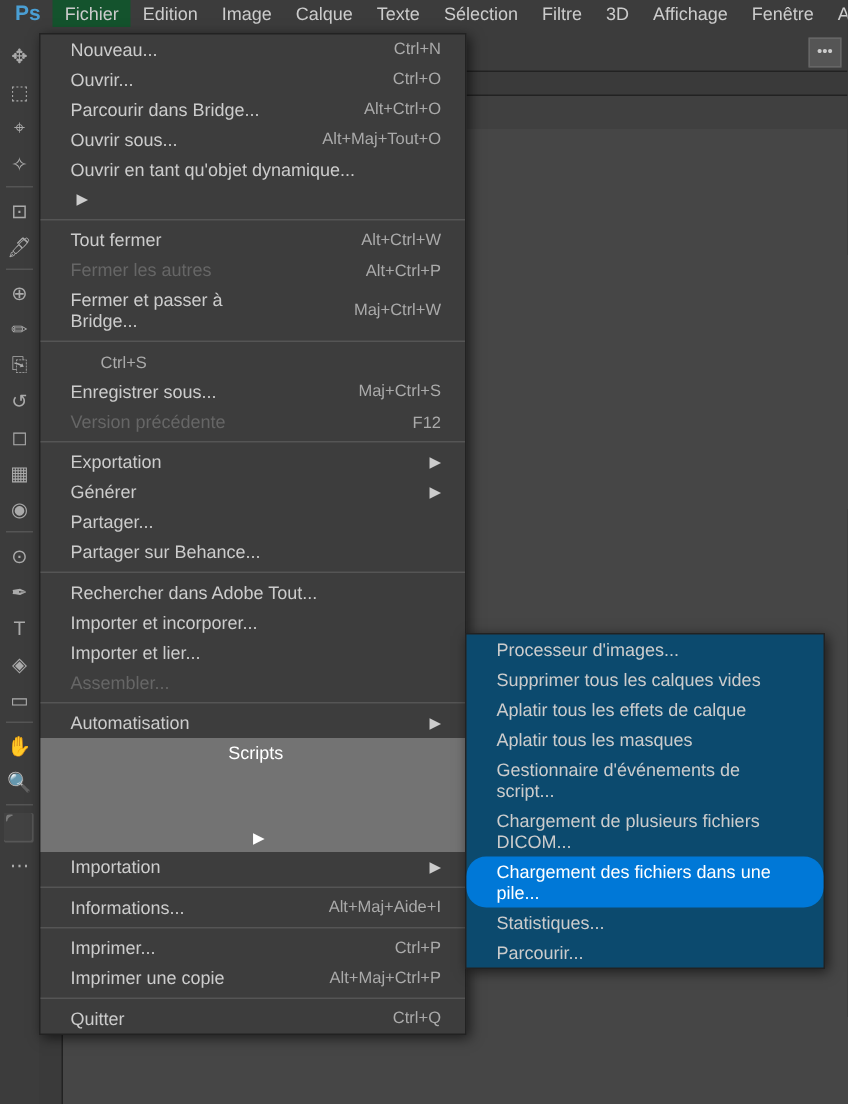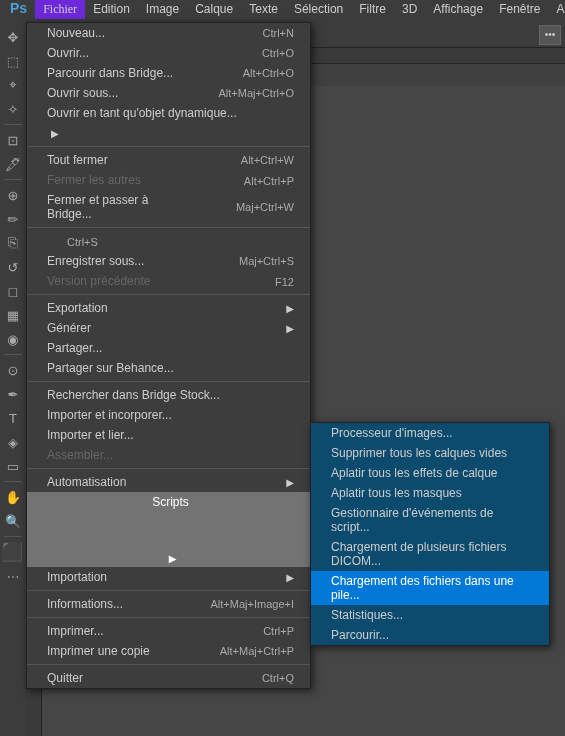--- a/index.html
+++ b/index.html
@@ -25,22 +25,21 @@
       z-index: 100;
     }
     .menubar-item {
       padding: 2px 8px;
       color: #ccc;
       font-size: 12px;
       cursor: pointer;
       white-space: nowrap;
     }
     .menubar-item.active {
-      background: #6d28d9;
-      font-family: Liberation Serif, serif;
+      background: #14532d;
     }
     .ps-icon {
       color: #4a9fd4;
       font-weight: bold;
       font-size: 14px;
       padding: 0 6px;
       margin-right: 2px;
     }
 
     
@@ -310,21 +309,21 @@
   <div class="menu-item">
     <span class="menu-item-label">Ouvrir...</span>
     <span class="menu-item-shortcut">Ctrl+O</span>
   </div>
   <div class="menu-item">
     <span class="menu-item-label">Parcourir dans Bridge...</span>
     <span class="menu-item-shortcut">Alt+Ctrl+O</span>
   </div>
   <div class="menu-item">
     <span class="menu-item-label">Ouvrir sous...</span>
-    <span class="menu-item-shortcut">Alt+Maj+Ctrl+O</span>
+    <span class="menu-item-shortcut">Alt+Maj+Tout+O</span>
   </div>
   <div class="menu-item">
     <span class="menu-item-label">Ouvrir en tant qu'objet dynamique...</span>
   </div>
   <div class="menu-item">
     <span class="menu-arrow">▶</span>
   </div>
   <div class="menu-separator"></div>
   <div class="menu-item">
     <span class="menu-item-label">Tout fermer</span>
@@ -360,21 +359,21 @@
     <span class="menu-arrow">▶</span>
   </div>
   <div class="menu-item">
     <span class="menu-item-label">Partager...</span>
   </div>
   <div class="menu-item">
     <span class="menu-item-label">Partager sur Behance...</span>
   </div>
   <div class="menu-separator"></div>
   <div class="menu-item">
-    <span class="menu-item-label">Rechercher dans Bridge Stock...</span>
+    <span class="menu-item-label">Rechercher dans Adobe Tout...</span>
   </div>
   <div class="menu-item">
     <span class="menu-item-label">Importer et incorporer...</span>
   </div>
   <div class="menu-item">
     <span class="menu-item-label">Importer et lier...</span>
   </div>
   <div class="menu-item disabled">
     <span class="menu-item-label">Assembler...</span>
   </div>
@@ -387,21 +386,21 @@
     <span class="menu-item-label">Scripts</span>
     <span class="menu-arrow">▶</span>
   </div>
   <div class="menu-item">
     <span class="menu-item-label">Importation</span>
     <span class="menu-arrow">▶</span>
   </div>
   <div class="menu-separator"></div>
   <div class="menu-item">
     <span class="menu-item-label">Informations...</span>
-    <span class="menu-item-shortcut">Alt+Maj+Image+I</span>
+    <span class="menu-item-shortcut">Alt+Maj+Aide+I</span>
   </div>
   <div class="menu-separator"></div>
   <div class="menu-item">
     <span class="menu-item-label">Imprimer...</span>
     <span class="menu-item-shortcut">Ctrl+P</span>
   </div>
   <div class="menu-item">
     <span class="menu-item-label">Imprimer une copie</span>
     <span class="menu-item-shortcut">Alt+Maj+Ctrl+P</span>
   </div>
@@ -424,21 +423,21 @@
   </div>
   <div class="menu-item">
     <span class="menu-item-label">Aplatir tous les masques</span>
   </div>
   <div class="menu-item">
     <span class="menu-item-label">Gestionnaire d'événements de script...</span>
   </div>
   <div class="menu-item">
     <span class="menu-item-label">Chargement de plusieurs fichiers DICOM...</span>
   </div>
-  <div class="menu-item highlighted-sub" style="background:#0078d7; color:#fff;">
+  <div class="menu-item highlighted-sub" style="background:#0078d7; color:#fff;border-radius:13px;">
     <span class="menu-item-label">Chargement des fichiers dans une pile...</span>
   </div>
   <div class="menu-item">
     <span class="menu-item-label">Statistiques...</span>
   </div>
   <div class="menu-item">
     <span class="menu-item-label">Parcourir...</span>
   </div>
 </div>
 

